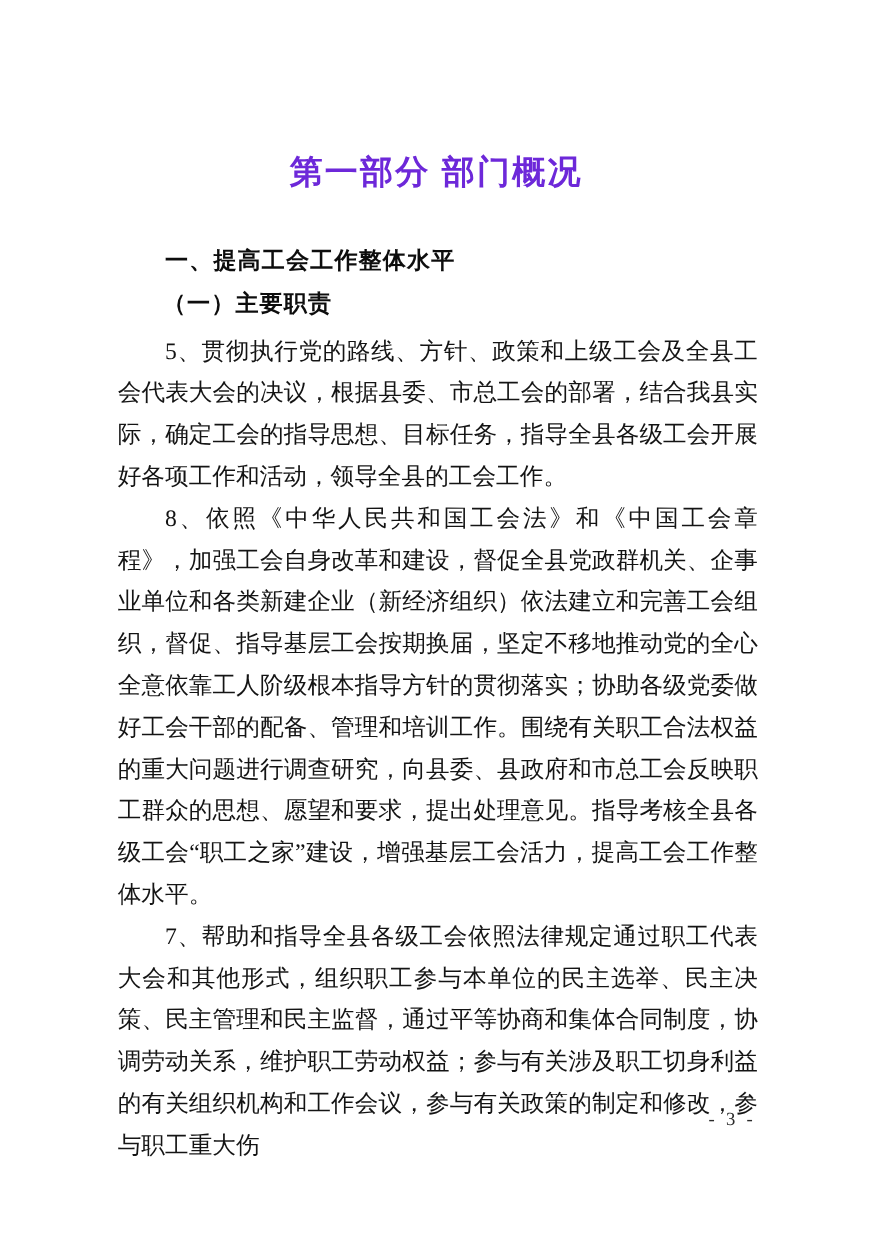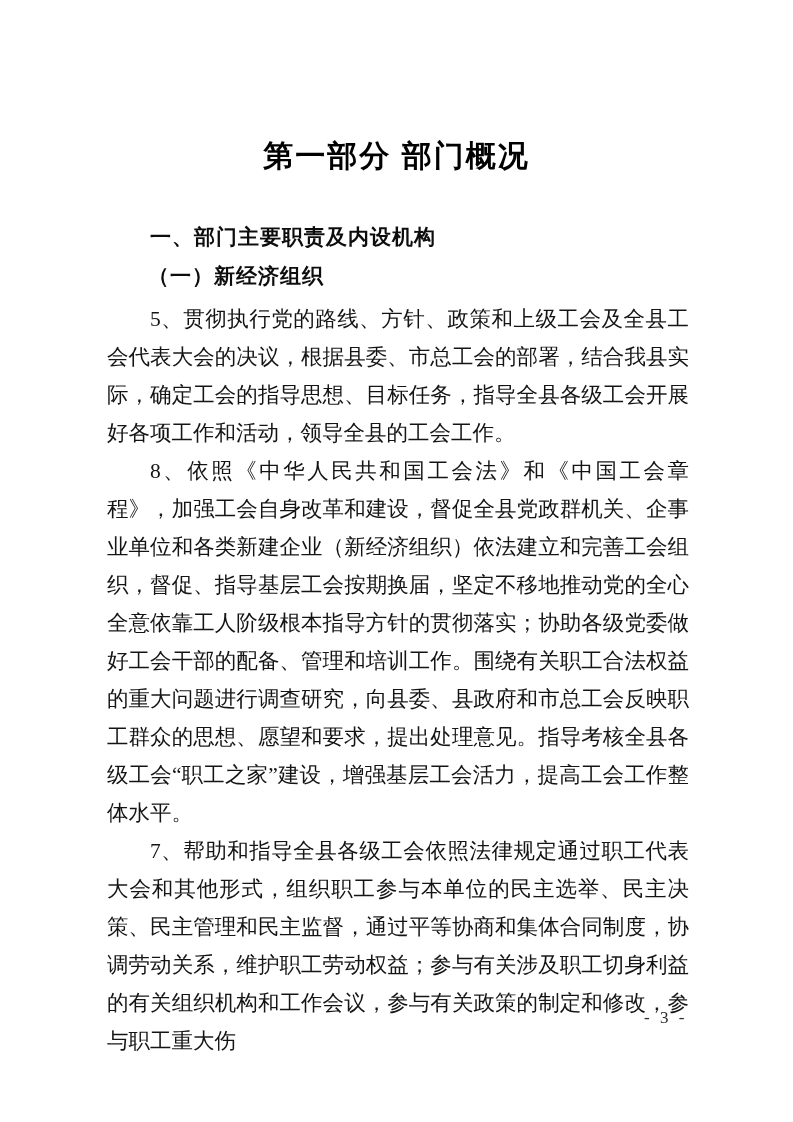--- a/index.html
+++ b/index.html
@@ -18,21 +18,21 @@
   .doc-title {
     position: absolute;
     top: 136px;
     left: 0;
     right: 0;
     text-align: center;
     font-family: "Liberation Sans", "DejaVu Sans", sans-serif;
     font-size: 30px;
     font-weight: bold;
     letter-spacing: 2px;
-    color: #000000;
+    color: #6d28d9;
   }
   .section-heading {
     position: absolute;
     top: 223px;
     left: 150px;
     font-family: "Liberation Sans", "DejaVu Sans", sans-serif;
     font-size: 21px;
     font-weight: bold;
     letter-spacing: 1px;
     color: #0d0d0d;
@@ -72,23 +72,23 @@
     color: #2a2a2a;
   }
 </style>
 </head>
 <body>
 
 <div class="page">
 
   <div class="doc-title">第一部分 部门概况</div>
 
-  <div class="section-heading">一、部门主要职责及内设机构</div>
+  <div class="section-heading">一、提高工会工作整体水平</div>
 
-  <div class="subsection-heading">（一）新经济组织</div>
+  <div class="subsection-heading">（一）主要职责</div>
 
   <div class="body-text">
     <p>5、贯彻执行党的路线、方针、政策和上级工会及全县工会代表大会的决议，根据县委、市总工会的部署，结合我县实际，确定工会的指导思想、目标任务，指导全县各级工会开展好各项工作和活动，领导全县的工会工作。</p>
     <p>8、依照《中华人民共和国工会法》和《中国工会章程》，加强工会自身改革和建设，督促全县党政群机关、企事业单位和各类新建企业（新经济组织）依法建立和完善工会组织，督促、指导基层工会按期换届，坚定不移地推动党的全心全意依靠工人阶级根本指导方针的贯彻落实；协助各级党委做好工会干部的配备、管理和培训工作。围绕有关职工合法权益的重大问题进行调查研究，向县委、县政府和市总工会反映职工群众的思想、愿望和要求，提出处理意见。指导考核全县各级工会“职工之家”建设，增强基层工会活力，提高工会工作整体水平。</p>
     <p>7、帮助和指导全县各级工会依照法律规定通过职工代表大会和其他形式，组织职工参与本单位的民主选举、民主决策、民主管理和民主监督，通过平等协商和集体合同制度，协调劳动关系，维护职工劳动权益；参与有关涉及职工切身利益的有关组织机构和工作会议，参与有关政策的制定和修改，参与职工重大伤</p>
   </div>
 
   <div class="page-number">- 3 -</div>
 
 </div>

